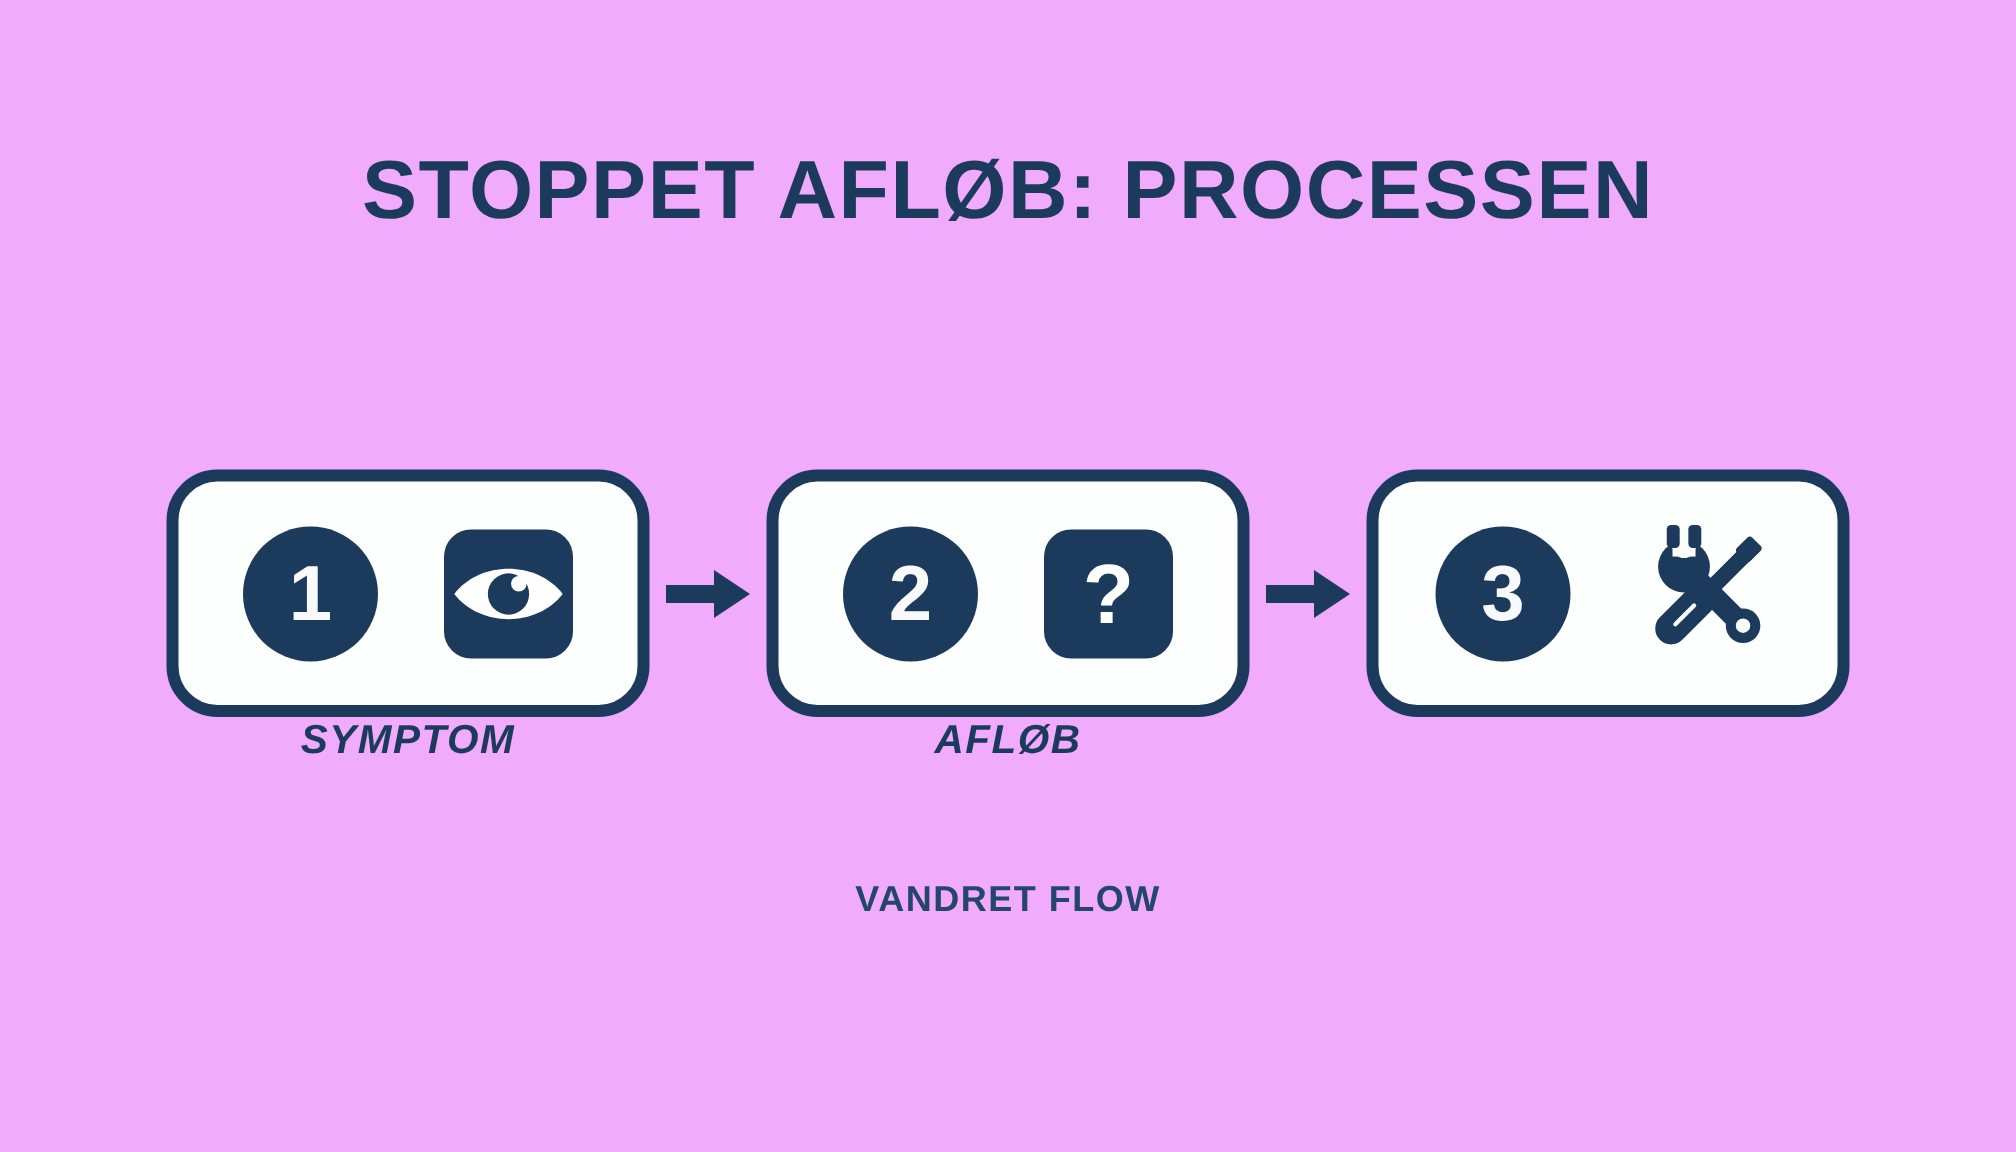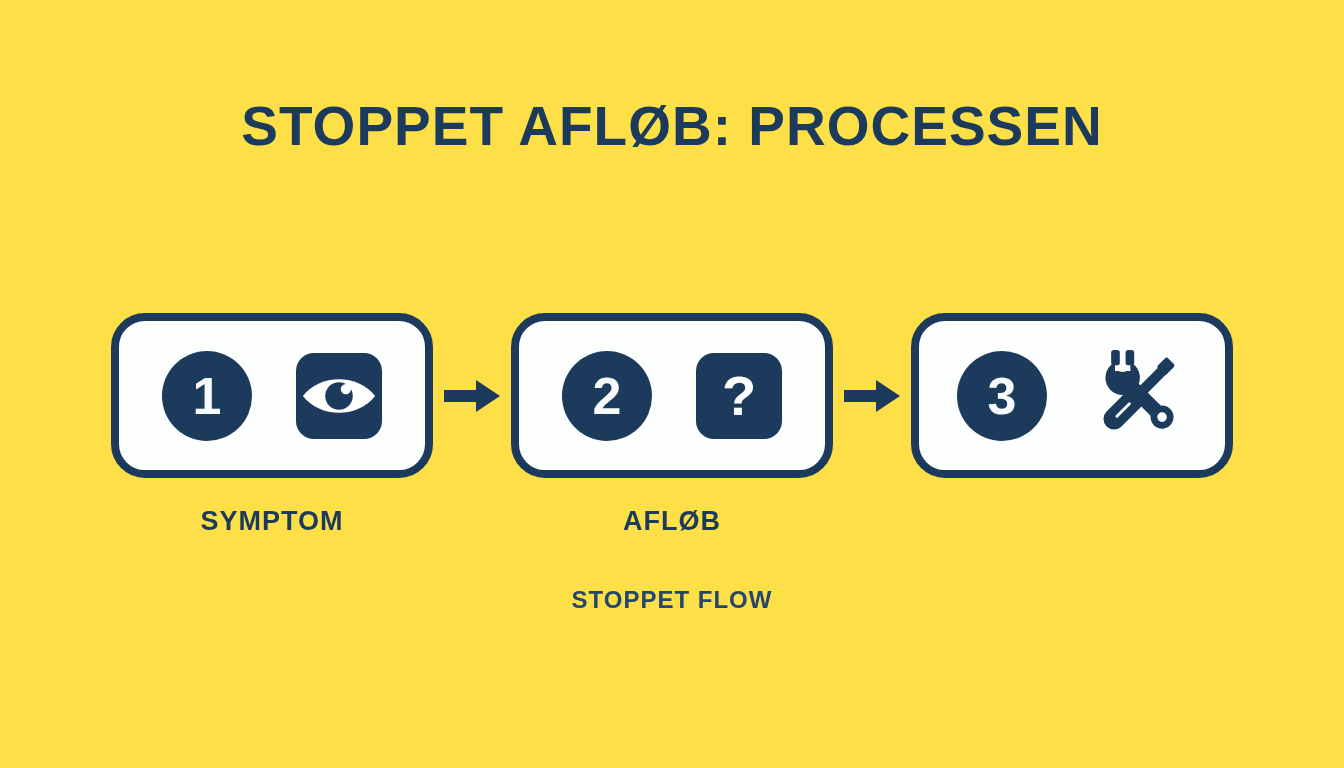--- a/index.html
+++ b/index.html
@@ -1,19 +1,19 @@
 <!DOCTYPE html>
 <html><head>
 <meta charset="utf-8">
 <style>
   html,body{margin:0;padding:0;}
   .canvas{
     position:relative;
     width:1344px;height:768px;
-    background:#fde047;
+    background:#f0abfc;
     overflow:hidden;
     font-family:"Liberation Sans", sans-serif;
     color:#1c3a5c;
   }
   .title{
     position:absolute;
     top:94px;left:0;width:100%;
     text-align:center;
     font-size:55px;
     font-weight:800;
@@ -58,25 +58,25 @@
     display:flex;align-items:center;justify-content:center;
   }
   .icon-square .qmark{
     font-size:56px;font-weight:800;color:#ffffff;line-height:1;
   }
   .tools-wrap{
     width:96px;height:96px;
     display:flex;align-items:center;justify-content:center;
   }
   .step-label{
-    margin-top:28px;
     font-size:27px;
     font-weight:800;
     letter-spacing:1px;
     color:#1c3a5c;
+    font-style:italic;
   }
   .connector{
     width:78px;
     height:165px;
     display:flex;
     align-items:center;
     justify-content:center;
   }
   .footer-note{
     position:absolute;
@@ -158,15 +158,15 @@
               <circle cx="74" cy="72" r="12"></circle>
               <circle cx="74" cy="72" r="5" fill="#fcfdfd"></circle>
             </g>
           </svg>
         </div>
       </div>
     </div>
 
   </div>
 
-  <div class="footer-note">STOPPET FLOW</div>
+  <div class="footer-note">VANDRET FLOW</div>
 
 </div>
 
 </body></html>

